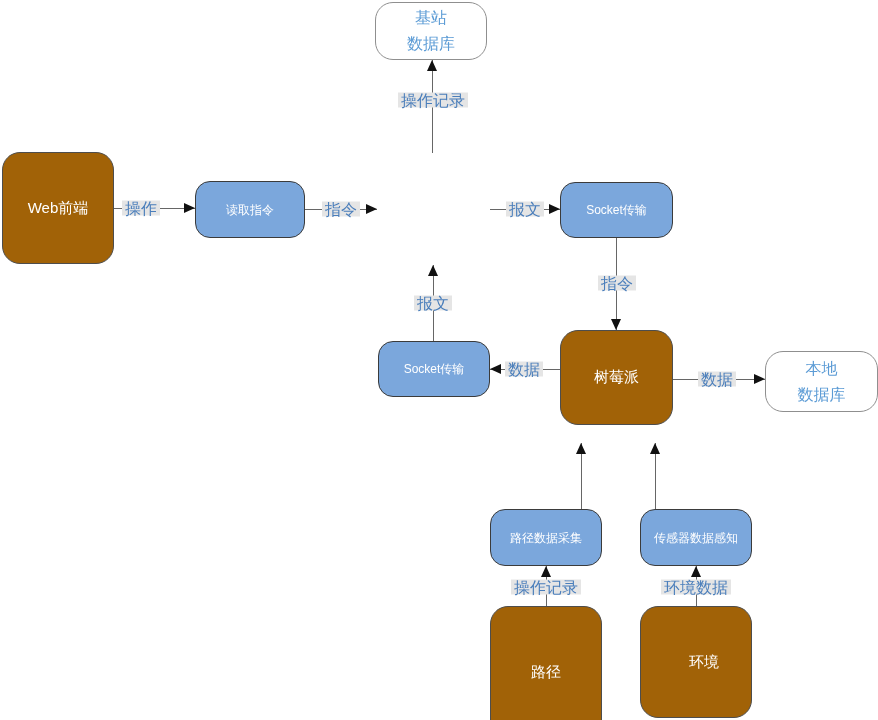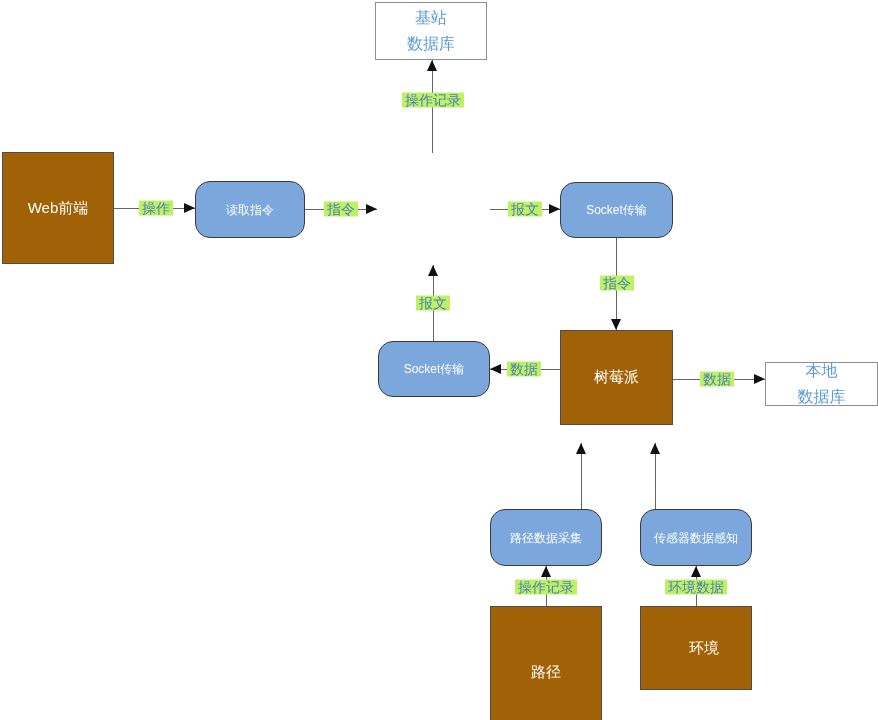--- a/index.html
+++ b/index.html
@@ -4,20 +4,21 @@
 <style>
   html,body { margin:0; padding:0; background:#ffffff; }
   #canvas {
     position:relative; width:878px; height:720px; background:#ffffff;
     font-family:"Liberation Sans","DejaVu Sans",sans-serif; overflow:hidden;
   }
   .node {
     position:absolute; box-sizing:border-box;
     display:flex; align-items:center; justify-content:center;
     text-align:center;
+    border-radius:18px;
   }
   .blue-box {
     background:#a16207; border:1px solid #4d4d4d;
     color:#ffffff; font-size:15px;
   }
   .rounded {
     background:#7BA7DC; border:1px solid #3b3b3b; border-radius:15px;
     color:#ffffff; font-size:12px; padding:0 7px; line-height:20px;
   }
   .db-box {
@@ -26,21 +27,21 @@
   }
   .h-line { position:absolute; height:1px; background:#666666; }
   .v-line { position:absolute; width:1px; background:#666666; }
   .arrow { position:absolute; width:0; height:0; }
   .arrow-r { border-top:5px solid transparent; border-bottom:5px solid transparent; border-left:11px solid #111111; }
   .arrow-l { border-top:5px solid transparent; border-bottom:5px solid transparent; border-right:11px solid #111111; }
   .arrow-u { border-left:5px solid transparent; border-right:5px solid transparent; border-bottom:11px solid #111111; }
   .arrow-d { border-left:5px solid transparent; border-right:5px solid transparent; border-top:11px solid #111111; }
   .edge-label {
     position:absolute; transform:translate(-50%,-50%);
-    background:#bef264; color:#4A7EBB; font-size:14px;
+    background:#e5e5e5; color:#4A7EBB; font-size:16px;
     padding:0 3px; white-space:nowrap; line-height:15px;
   }
 </style>
 </head>
 <body>
 
 <div id="canvas">
 
   <div class="node db-box" style="left:375px;top:2px;width:112px;height:58px;">基站
 数据库</div>
@@ -49,34 +50,34 @@
 
   <div class="node rounded" style="left:195px;top:181px;width:110px;height:57px;">读取指令</div>
 
 
   <div class="node rounded" style="left:560px;top:182px;width:113px;height:56px;">Socket传输</div>
 
   <div class="node rounded" style="left:378px;top:341px;width:112px;height:56px;">Socket传输</div>
 
   <div class="node blue-box" style="left:560px;top:330px;width:113px;height:95px;">树莓派</div>
 
-  <div class="node db-box" style="left:765px;top:351px;width:113px;height:44px;margin-top:11px;">本地
+  <div class="node db-box" style="left:765px;top:351px;width:113px;height:61px;">本地
 数据库</div>
 
   <div class="node rounded" style="left:490px;top:509px;width:112px;height:57px;">路径数据采集</div>
 
   <div class="node rounded" style="left:640px;top:509px;width:112px;height:57px;">传感器数据感知</div>
 
   <div class="node blue-box" style="left:490px;top:606px;width:112px;height:132px;">路径</div>
 
-  <div class="node blue-box" style="left:640px;top:606px;width:112px;height:84px;padding-left:16px;">环境</div>
+  <div class="node blue-box" style="left:640px;top:606px;width:112px;height:112px;padding-left:16px;">环境</div>
 
   <div class="h-line" style="left:114px;top:208px;width:81px;"></div>
   <div class="arrow arrow-r" style="left:184px;top:203px;"></div>
-  <div class="edge-label" style="left:156px;top:208px;">操作</div>
+  <div class="edge-label" style="left:141px;top:208px;">操作</div>
 
   <div class="h-line" style="left:305px;top:209px;width:72px;"></div>
   <div class="arrow arrow-r" style="left:366px;top:204px;"></div>
   <div class="edge-label" style="left:341px;top:209px;">指令</div>
 
   <div class="h-line" style="left:490px;top:209px;width:70px;"></div>
   <div class="arrow arrow-r" style="left:549px;top:204px;"></div>
   <div class="edge-label" style="left:525px;top:209px;">报文</div>
 
   <div class="v-line" style="left:432px;top:60px;height:93px;"></div>

